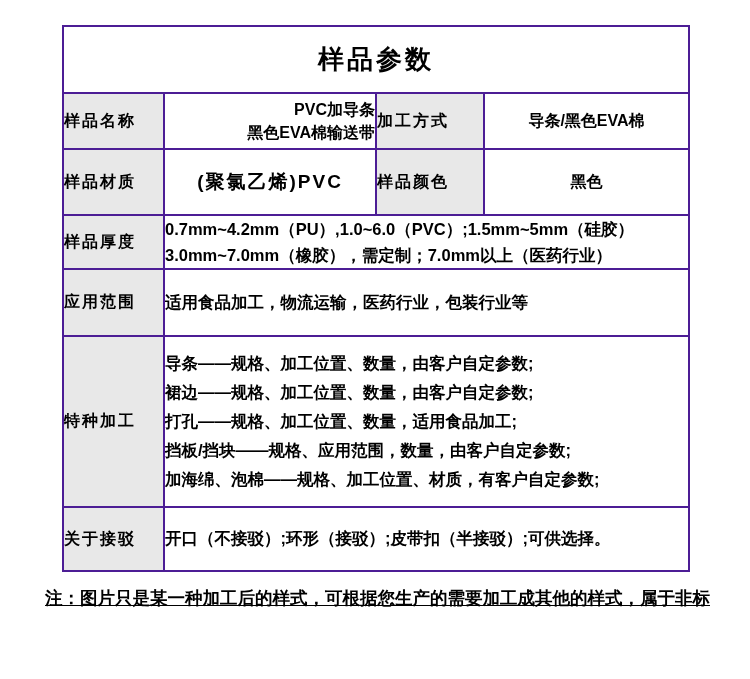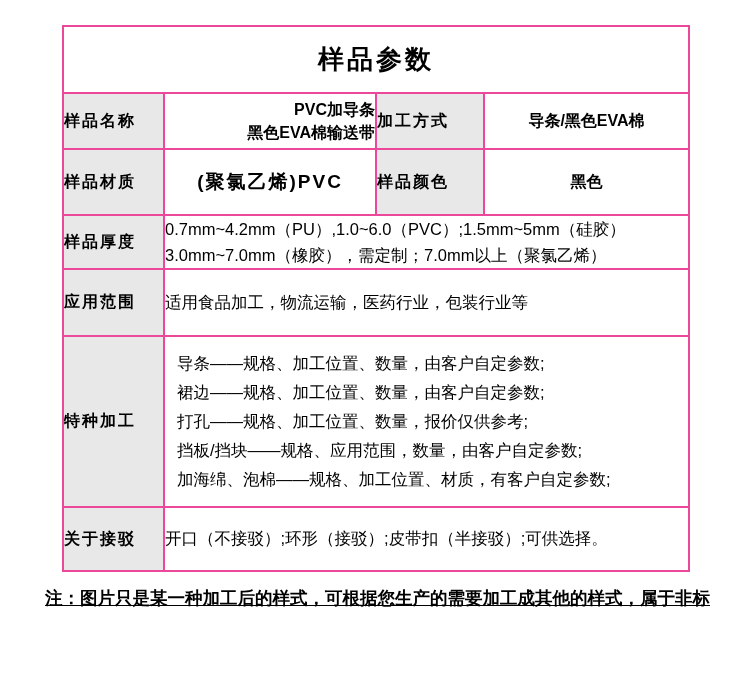--- a/index.html
+++ b/index.html
@@ -18,21 +18,21 @@
   }
   table.spec {
     position: absolute;
     left: 62px;
     top: 25px;
     width: 626px;
     border-collapse: collapse;
     table-layout: fixed;
   }
   table.spec td {
-    border: 2px solid #ec4899;
+    border: 2px solid #4c1d95;
     padding: 0;
     vertical-align: middle;
     overflow: hidden;
   }
   td.title-cell {
     text-align: center;
     font-size: 26px;
     font-weight: 800;
     letter-spacing: 3px;
     background: #ffffff;
@@ -55,30 +55,29 @@
     text-align: right;
   }
   td.material-value {
     font-size: 19px;
     letter-spacing: 2px;
   }
   td.text-cell {
     background: #ffffff;
     text-align: left;
     font-size: 16.5px;
-    font-weight: 400;
+    font-weight: 700;
     padding-left: 15px;
     padding-right: 8px;
   }
   td.text-cell .line {
     line-height: 26px;
   }
   td.text-cell .line-sp {
     line-height: 29px;
-    margin-left: 12px;
   }
   .footnote {
     position: absolute;
     left: 45px;
     top: 583px;
     width: 672px;
     font-size: 17.5px;
     font-weight: 600;
     line-height: 30px;
     text-align: left;
@@ -117,35 +116,35 @@
       <td class="label-cell">样品材质</td>
       <td class="value-cell material-value">(聚氯乙烯)PVC</td>
       <td class="label-cell">样品颜色</td>
       <td class="value-cell">黑色</td>
     </tr>
 
     <tr style="height:52px">
       <td class="label-cell">样品厚度</td>
       <td class="text-cell" colspan="3">
         <div class="line">0.7mm~4.2mm（PU）,1.0~6.0（PVC）;1.5mm~5mm（硅胶）</div>
-        <div class="line">3.0mm~7.0mm（橡胶），需定制；7.0mm以上（聚氯乙烯）</div>
+        <div class="line">3.0mm~7.0mm（橡胶），需定制；7.0mm以上（医药行业）</div>
       </td>
     </tr>
 
     <tr style="height:67px">
       <td class="label-cell">应用范围</td>
       <td class="text-cell" colspan="3">适用食品加工，物流运输，医药行业，包装行业等</td>
     </tr>
 
     <tr style="height:171px">
       <td class="label-cell">特种加工</td>
       <td class="text-cell" colspan="3">
         <div class="line-sp">导条——规格、加工位置、数量，由客户自定参数;</div>
         <div class="line-sp">裙边——规格、加工位置、数量，由客户自定参数;</div>
-        <div class="line-sp">打孔——规格、加工位置、数量，报价仅供参考;</div>
+        <div class="line-sp">打孔——规格、加工位置、数量，适用食品加工;</div>
         <div class="line-sp">挡板/挡块——规格、应用范围，数量，由客户自定参数;</div>
         <div class="line-sp">加海绵、泡棉——规格、加工位置、材质，有客户自定参数;</div>
       </td>
     </tr>
 
     <tr style="height:64px">
       <td class="label-cell">关于接驳</td>
       <td class="text-cell" colspan="3">开口（不接驳）;环形（接驳）;皮带扣（半接驳）;可供选择。</td>
     </tr>
   </tbody>

